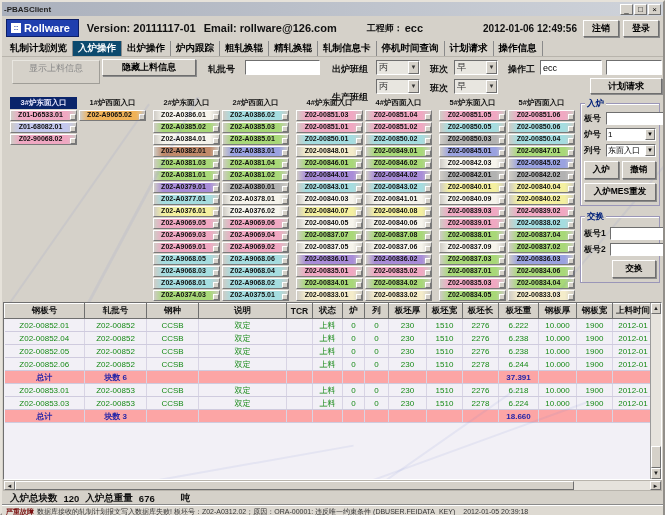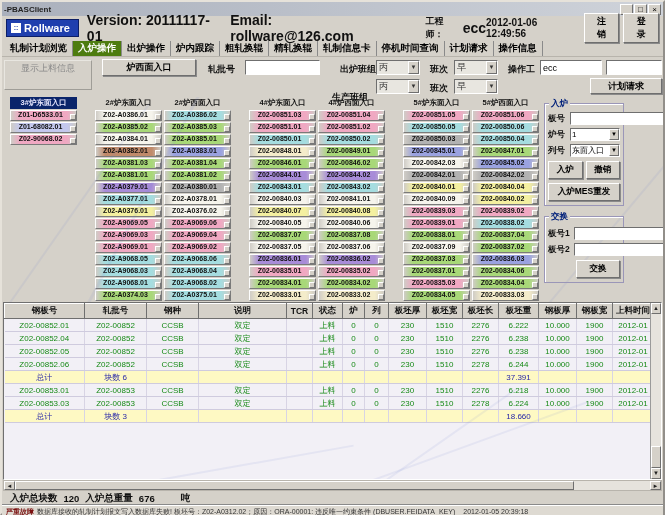--- a/index.html
+++ b/index.html
@@ -9,46 +9,46 @@
 
   
   .titlebar { height:14px; background:linear-gradient(90deg,#aab0bc,#cfd3da); display:flex; align-items:center; padding:0 2px; flex:0 0 auto; }
   .titlebar .title { font-size:8px; font-weight:bold; color:#222; flex:1; }
   .winbtn { width:13px; height:11px; margin-left:1px; background:#d5d1c9; border:1px solid; border-color:#fff #6f6f6f #6f6f6f #fff; font-size:8px; line-height:9px; text-align:center; color:#000; }
 
   
   .appbar { height:24px; display:flex; align-items:center; padding:0 4px; flex:0 0 auto; }
   .brand { background:#1f3fae; color:#fff; font-weight:bold; font-size:11px; padding:2px 8px 2px 4px; display:flex; align-items:center; gap:3px; border:1px solid #0c1e66; }
   .brand .logo-sq { width:10px; height:10px; background:#fff; color:#1f3fae; font-size:7px; line-height:10px; text-align:center; font-weight:bold; }
-  .appinfo { font-size:14px; font-weight:bold; color:#111; margin-left:8px; }
+  .appinfo { font-size:11px; font-weight:bold; color:#111; margin-left:8px; }
   .engineer { font-size:9px; font-weight:bold; color:#111; margin-left:30px; }
   .appbar .spacer { flex:1; }
   .datetime { font-size:10px; font-weight:bold; color:#111; margin-right:6px; }
   .btn3d { background:#d5d1c9; border:1px solid; border-color:#fff #6f6f6f #6f6f6f #fff; box-shadow:1px 1px 0 #8a8a8a; font-size:9px; font-weight:bold; padding:1px 8px; color:#000; }
 
   
   .tabbar { height:17px; display:flex; align-items:center; padding:0 3px; flex:0 0 auto; border-bottom:1px solid #b8b4ac; }
   .tab { font-size:9.5px; font-weight:bold; padding:1px 5px; color:#000; border-right:1px solid #8a8a8a; cursor:default; white-space:nowrap; }
-  .tab.active { background:#4d7c0f; color:#fff; }
+  .tab.active { background:#0c4a6e; color:#fff; }
 
   
   .controlbar { height:40px; position:relative; flex:0 0 auto; font-size:9px; }
   .ctl-label { position:absolute; font-weight:bold; color:#111; }
   .sunken { position:absolute; background:#fff; border:1px solid; border-color:#6f6f6f #fff #fff #6f6f6f; font-size:9px; padding:0 2px; }
   .combo { position:absolute; background:#e8e6e0; border:1px solid; border-color:#6f6f6f #fff #fff #6f6f6f; font-size:9px; display:flex; align-items:center; }
   .combo .val { flex:1; padding:0 2px; color:#333; }
   .combo .arrow { width:11px; height:100%; background:#d5d1c9; border:1px solid; border-color:#fff #6f6f6f #6f6f6f #fff; font-size:6px; text-align:center; line-height:10px; color:#333; }
   .ctlbtn { position:absolute; background:#d5d1c9; border:1px solid; border-color:#fff #6f6f6f #6f6f6f #fff; box-shadow:1px 1px 0 #8a8a8a; font-size:9px; font-weight:bold; text-align:center; }
   .ctlbtn.disabled { color:#8a8a8a; font-weight:normal; box-shadow:none; border-color:#e8e6e0 #9f9d97 #9f9d97 #e8e6e0; }
 
   
   .workarea { height:205px; display:flex; padding-left:8px; flex:0 0 auto; position:relative; overflow:hidden; }
   .slab-wrap { display:flex; flex:0 0 auto; }
   .slab-col { width:67px; margin-right:2px; }
-  .slab-col.gap { margin-left:16px; }
+  .slab-col.gap { margin-left:5px; }
   .slab-head { height:12px; line-height:12px; font-size:7.5px; font-weight:bold; text-align:center; color:#111; margin-bottom:1px; white-space:nowrap; overflow:hidden; }
   .slab-head.active { background:#0a246a; color:#e8e8ff; }
   .slab-cell { height:11px; margin-bottom:1px; display:flex; border:1px solid; border-color:#fdfdfd #7a7a7a #7a7a7a #fdfdfd; cursor:default; }
   .slab-cell .lbl { flex:1; font-size:7px; line-height:8.5px; font-weight:bold; color:#101010; text-align:center; white-space:nowrap; overflow:hidden; }
   .slab-cell .mini { width:6px; height:6px; align-self:flex-end; background:#d5d1c9; border:1px solid; border-color:#fff #777 #777 #fff; }
 
   
   .rightpanel { width:80px; margin-left:3px; flex:0 0 auto; position:relative; }
   .groupbox { border:1px solid #9a96b8; box-shadow:inset 1px 1px 0 #fff; position:relative; padding:8px 3px 4px 3px; margin-top:6px; }
   .groupbox .legend { position:absolute; top:-6px; left:4px; background:#d5d1c9; padding:0 2px; font-size:8.5px; font-weight:bold; color:#00207a; }
@@ -59,21 +59,21 @@
   .fcombo .val { flex:1; padding:0 1px; white-space:nowrap; overflow:hidden; }
   .fcombo .arrow { width:10px; height:11px; background:#d5d1c9; border:1px solid; border-color:#fff #6f6f6f #6f6f6f #fff; font-size:6px; line-height:9px; text-align:center; }
   .pbtnrow { display:flex; gap:3px; margin-top:4px; }
   .pbtn { flex:1; background:#d5d1c9; border:1px solid; border-color:#fff #6f6f6f #6f6f6f #fff; box-shadow:1px 1px 0 #8a8a8a; font-size:8.5px; font-weight:bold; text-align:center; padding:2px 0; }
 
   
   .tablewrap { height:178px; flex:0 0 auto; position:relative; border:1px solid; border-color:#6f6f6f #fff #fff #6f6f6f; background:#f2f0f6; overflow:hidden; margin:0 1px; }
   table.grid { border-collapse:collapse; table-layout:fixed; width:649px; }
   table.grid th { height:15px; background:#d5d1c9; border:1px solid; border-color:#fff #6f6f6f #6f6f6f #fff; font-size:8.5px; font-weight:bold; color:#111; white-space:nowrap; overflow:hidden; }
   table.grid td { height:13px; border-right:1px solid #d8d4e4; border-bottom:1px solid #cfcbde; font-size:8px; color:#178a17; text-align:center; white-space:nowrap; overflow:hidden; }
-  tr.sumrow td { background:#fef9c3; color:#2626a8; font-weight:normal; }
+  tr.sumrow td { background:#fca5a5; color:#2626a8; font-weight:bold; }
   .vscroll { position:absolute; top:0; right:0; width:11px; height:100%; background:#e6e3dd; border-left:1px solid #9a9a9a; display:flex; flex-direction:column; }
   .vscroll .sbtn { height:11px; background:#d5d1c9; border:1px solid; border-color:#fff #6f6f6f #6f6f6f #fff; font-size:6px; line-height:9px; text-align:center; color:#222; }
   .vscroll .vtrack { flex:1; position:relative; }
   .vscroll .vthumb { position:absolute; bottom:0; left:0; width:100%; height:22px; background:#d5d1c9; border:1px solid; border-color:#fff #6f6f6f #6f6f6f #fff; }
 
   
   .hscroll { height:11px; margin:0 1px; background:#e6e3dd; display:flex; flex:0 0 auto; border:1px solid #b8b4ac; }
   .hscroll .sbtn { width:11px; background:#d5d1c9; border:1px solid; border-color:#fff #6f6f6f #6f6f6f #fff; font-size:6px; line-height:8px; text-align:center; color:#222; }
   .hscroll .htrack { flex:1; position:relative; }
   .hscroll .hthumb { position:absolute; left:0; top:0; height:100%; width:88%; background:#d5d1c9; border:1px solid; border-color:#fff #6f6f6f #6f6f6f #fff; }
@@ -122,26 +122,26 @@
       <div class="tab">炉内跟踪</div>
       <div class="tab">粗轧换辊</div>
       <div class="tab">精轧换辊</div>
       <div class="tab">轧制信息卡</div>
       <div class="tab">停机时间查询</div>
       <div class="tab">计划请求</div>
       <div class="tab">操作信息</div>
     </div>
 
   <div class="controlbar">
-    <div class="ctlbtn disabled" style="left:2px;top:3px;width:88px;height:30px;line-height:14px">显示上料信息</div>
-    <div class="ctlbtn" style="left:100px;top:2px;width:94px;height:17px;line-height:15px">炉西面入口</div>
+    <div class="ctlbtn disabled" style="left:10px;top:3px;width:88px;height:24px;line-height:14px">显示上料信息</div>
+    <div class="ctlbtn" style="left:100px;top:2px;width:94px;height:17px;line-height:15px">隐藏上料信息</div>
     <span class="ctl-label" style="left:206px;top:6px">轧批号</span>
     <input class="sunken" style="left: 243px; top: 3px; width: 75px; height: 15px;" value="">
 
-    <span class="ctl-label" style="left:338px;top:6px">出炉班组</span>
+    <span class="ctl-label" style="left:330px;top:6px">出炉班组</span>
     <div class="combo" style="left:374px;top:3px;width:44px;height:15px">
       <span class="val">丙</span>
         <span class="arrow">▼</span>
     </div>
     <span class="ctl-label" style="left:428px;top:6px">班次</span>
     <div class="combo" style="left:452px;top:3px;width:44px;height:15px">
       <span class="val">早</span>
         <span class="arrow">▼</span>
     </div>
     <span class="ctl-label" style="left:506px;top:6px">操作工</span>
@@ -171,20 +171,27 @@
           <div class="slab-cell" style="background: linear-gradient(90deg, rgb(207, 204, 198) 0%, rgb(240, 168, 194) 14%, rgb(240, 168, 194) 86%, rgb(207, 204, 198) 100%);">
             <span class="lbl">Z01-D6533.01</span>
             <span class="mini"></span>
           </div>
           <div class="slab-cell" style="background: linear-gradient(90deg, rgb(207, 204, 198) 0%, rgb(196, 200, 238) 14%, rgb(196, 200, 238) 86%, rgb(207, 204, 198) 100%);">
             <span class="lbl">Z01-68082.01</span>
             <span class="mini"></span>
           </div>
           <div class="slab-cell" style="background: linear-gradient(90deg, rgb(207, 204, 198) 0%, rgb(240, 168, 194) 14%, rgb(240, 168, 194) 86%, rgb(207, 204, 198) 100%);">
             <span class="lbl">Z02-90068.02</span>
+            <span class="mini"></span>
+          </div>
+        </div>
+        <div class="slab-col">
+          <div class="slab-head">1#炉西面入口</div>
+          <div class="slab-cell" style="background: linear-gradient(90deg, rgb(207, 204, 198) 0%, rgb(240, 178, 88) 14%, rgb(240, 178, 88) 86%, rgb(207, 204, 198) 100%);">
+            <span class="lbl">Z02-A9065.02</span>
             <span class="mini"></span>
           </div>
         </div>
         <div class="slab-col gap">
           <div class="slab-head">2#炉东面入口</div>
           <div class="slab-cell" style="background: linear-gradient(90deg, rgb(207, 204, 198) 0%, rgb(246, 244, 236) 14%, rgb(246, 244, 236) 86%, rgb(207, 204, 198) 100%);">
             <span class="lbl">Z02-A0386.01</span>
             <span class="mini"></span>
           </div>
           <div class="slab-cell" style="background: linear-gradient(90deg, rgb(207, 204, 198) 0%, rgb(168, 216, 120) 14%, rgb(168, 216, 120) 86%, rgb(207, 204, 198) 100%);">

